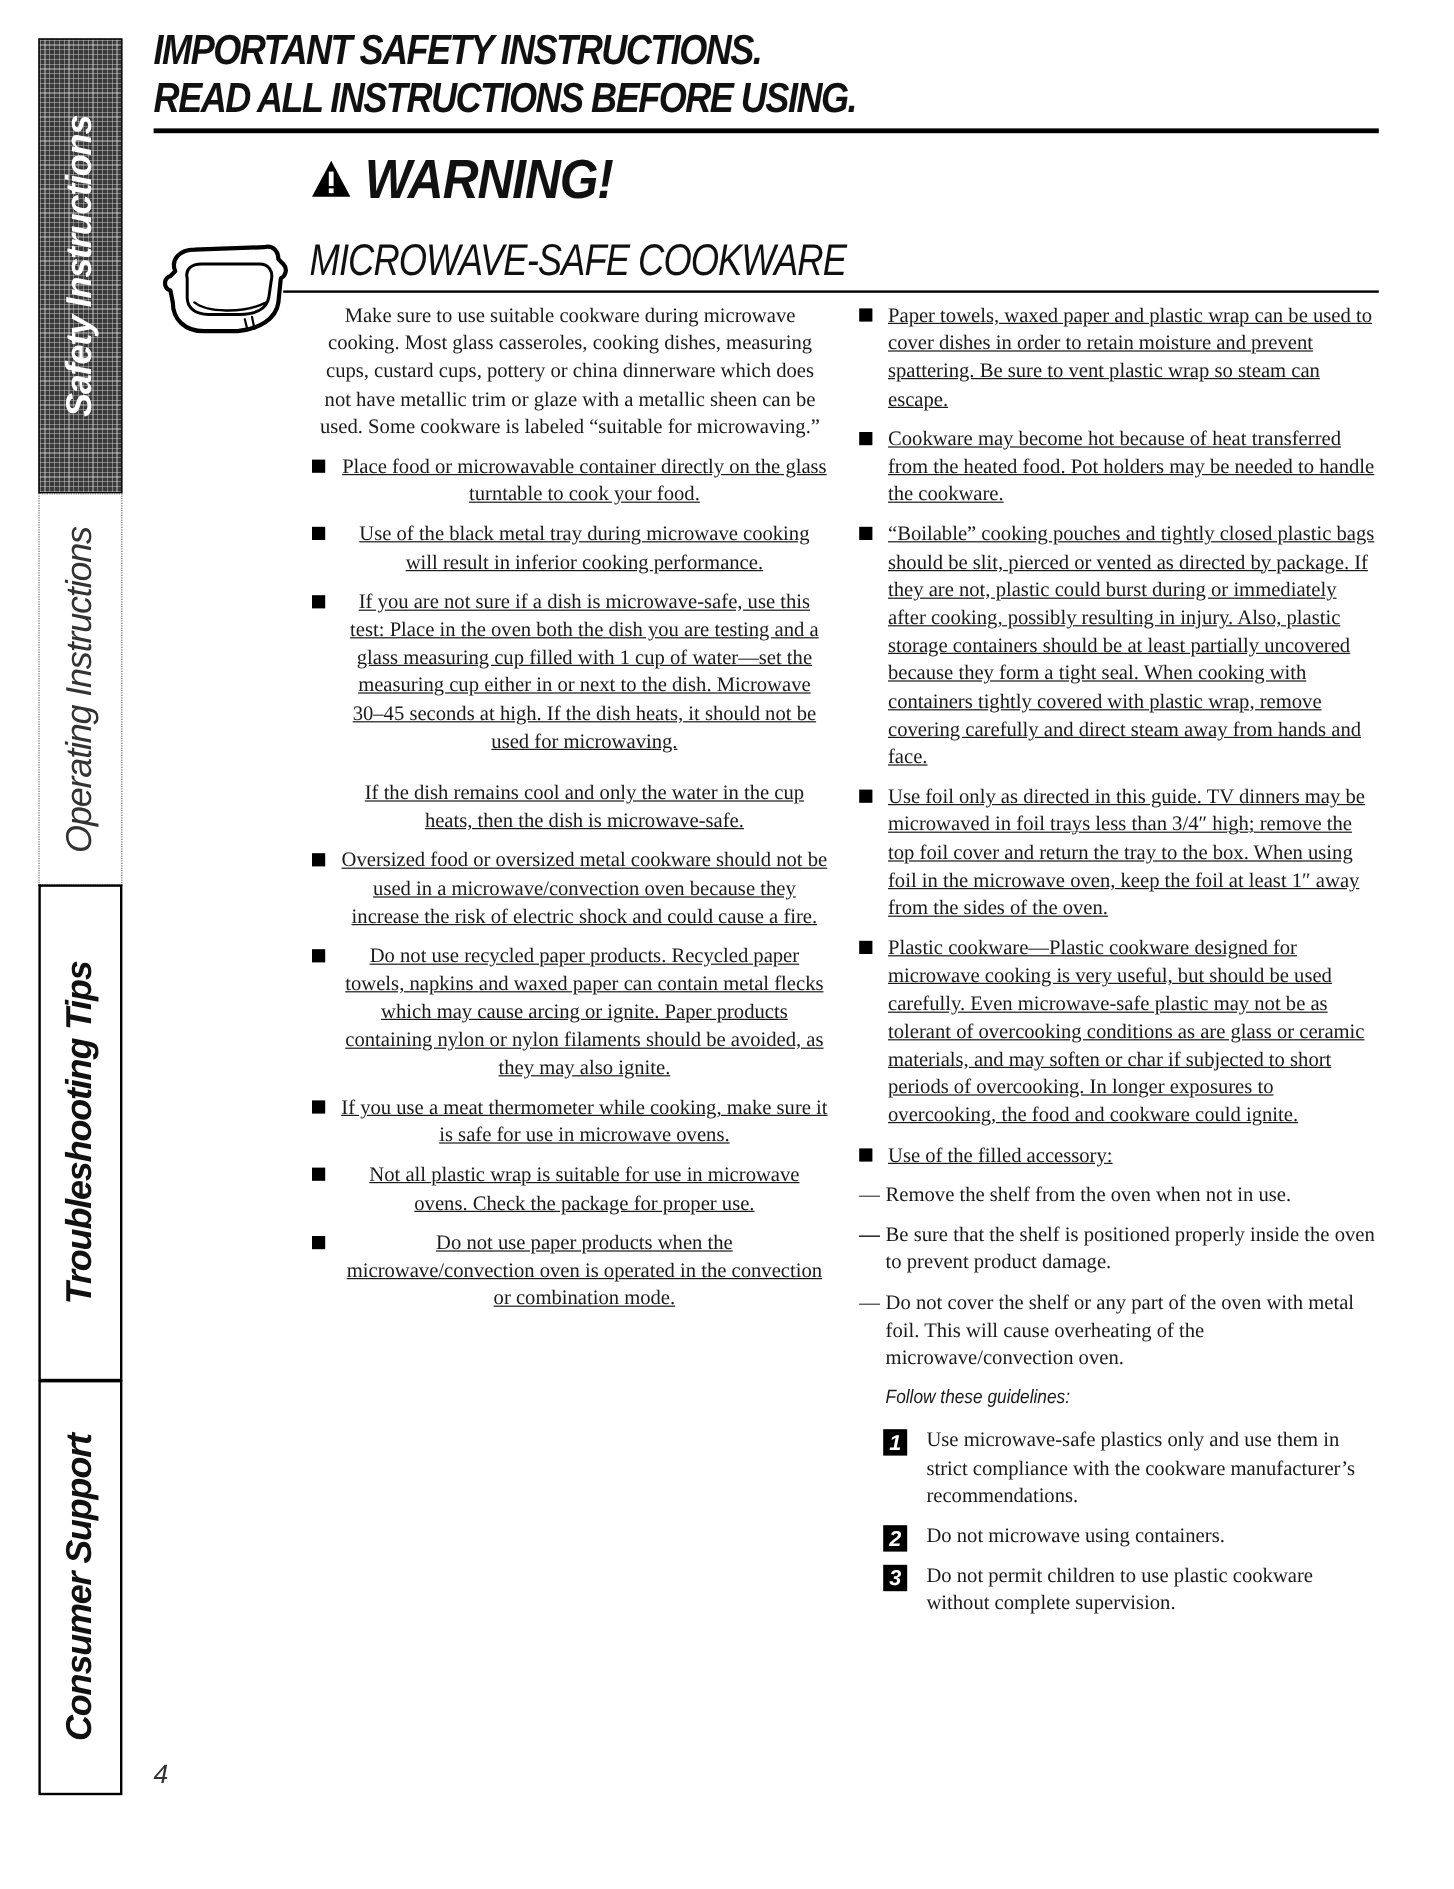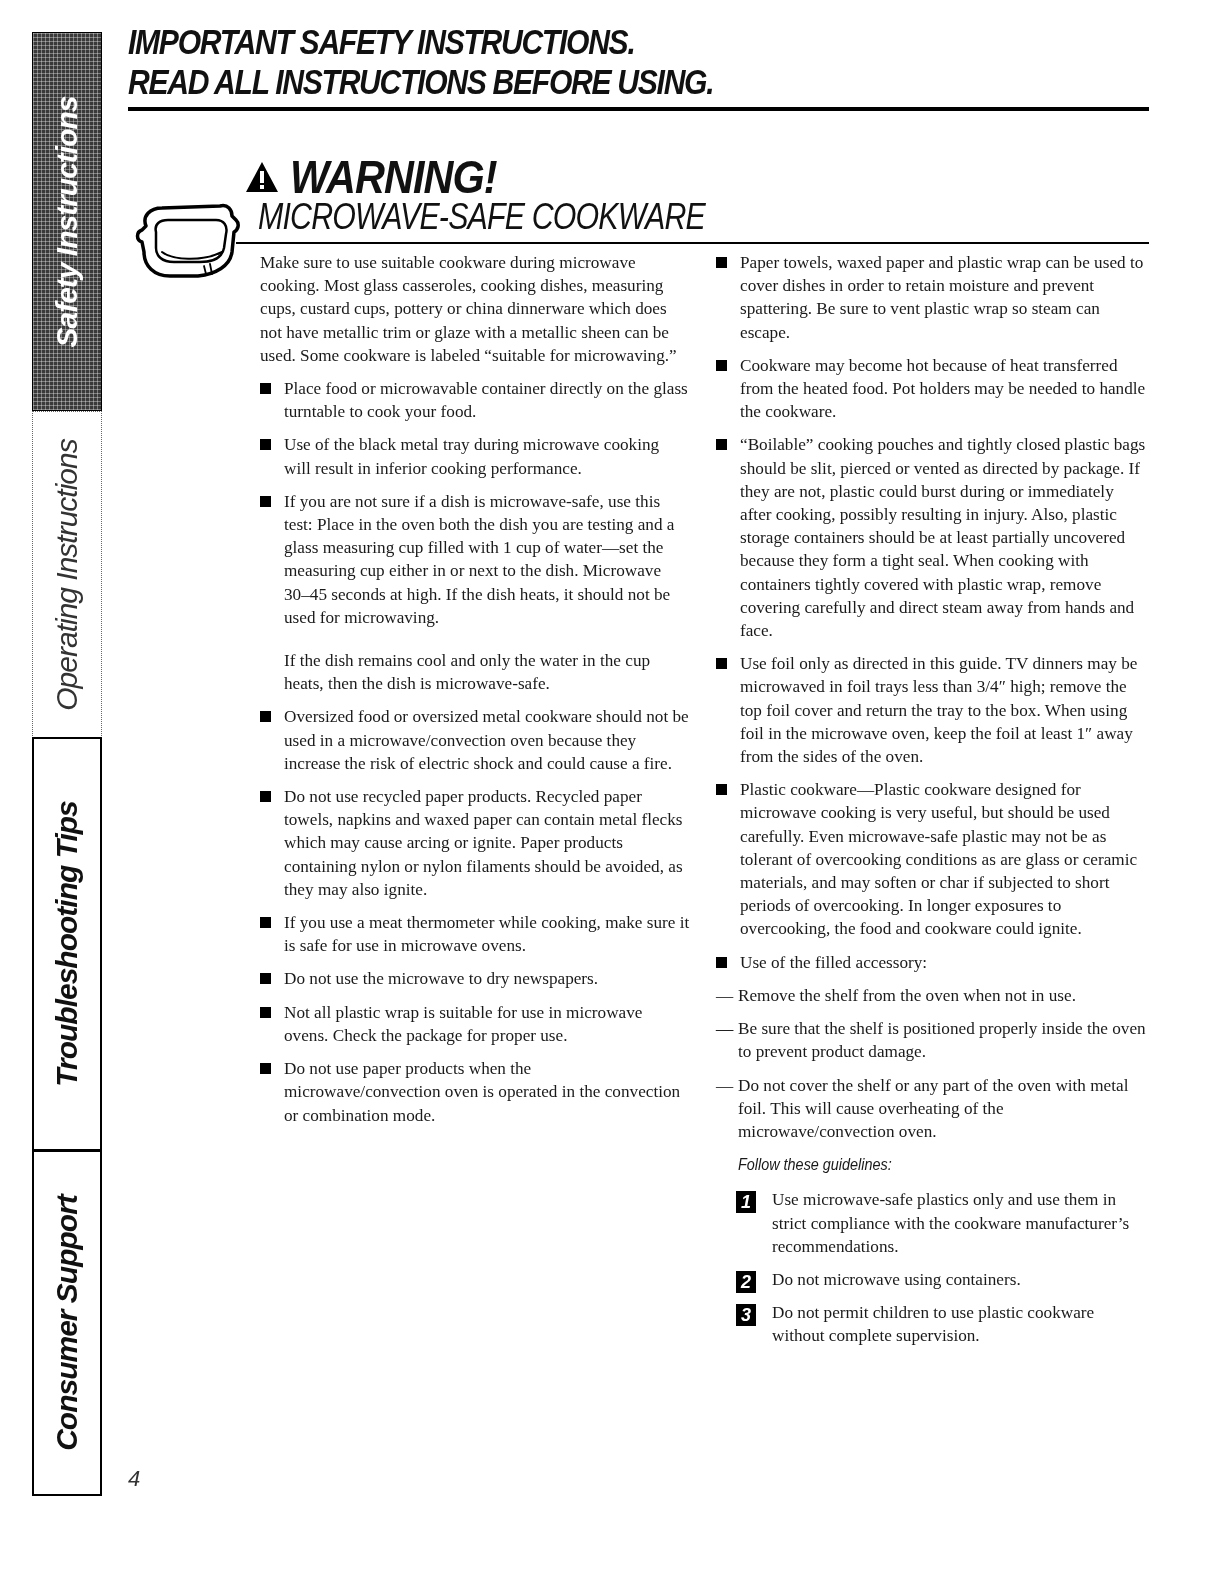--- a/index.html
+++ b/index.html
@@ -14,34 +14,34 @@
   .tab.operating { border-style:dotted; border-color:#666; }
   .tab.operating .tab-label { color:#333; font-weight:normal; }
   .tab.thick { border-width:2px; }
 
   .page-number { position:absolute; left:128px; top:1466px; font-family:"Liberation Sans", sans-serif; font-style:italic; font-size:22px; color:#333; }
 
   
   .header-title { position:absolute; left:128px; top:22px; font-family:"Liberation Sans", "DejaVu Sans", sans-serif; font-weight:bold; font-style:italic; font-size:35px; line-height:40px; letter-spacing:-1.5px; transform:scaleX(0.86); transform-origin:left top; white-space:nowrap; }
   .rule-thick { position:absolute; left:128px; top:107px; width:1021px; height:4px; background:#000; }
 
-  .warning { position:absolute; left:244px; top:122px; display:flex; align-items:center;margin-top:28px; }
+  .warning { position:absolute; left:258px; top:122px; display:flex; align-items:center; }
   .warning-icon { width:36px; height:34px; margin-right:10px; }
   .warning-text { font-family:"Liberation Sans", sans-serif; font-weight:bold; font-style:italic; font-size:46px; letter-spacing:-1px; transform:scaleX(0.9); transform-origin:left center; }
 
   .cookware-icon { position:absolute; left:132px; top:196px; width:118px; height:84px; }
   .section-title { position:absolute; left:258px; top:196px; font-family:"Liberation Sans", sans-serif; font-style:italic; font-size:37px; letter-spacing:-1px; transform:scaleX(0.82); transform-origin:left top; white-space:nowrap; color:#111; }
   .rule-thin { position:absolute; left:236px; top:242px; width:913px; height:2px; background:#000; }
 
   
   .col { position:absolute; font-size:17.2px; line-height:23.2px; color:#1a1a1a; }
-  .col-left { left:260px; top:251px; width:430px; }
+  .col-left { left:260px; top:251px; width:430px;text-align:center; }
   .col-right { left:716px; top:251px; width:432px; }
   .intro { margin:0 0 10px 0; }
-  .bullet { position:relative; padding-left:24px; margin:0 0 10px 0; }
+  .bullet { position:relative; padding-left:24px; margin:0 0 10px 0;text-decoration:underline; }
   .bullet .sq { position:absolute; left:0; top:6px; width:11px; height:11px; background:#000; }
   .bullet p { margin:0; }
   .bullet p + p { margin-top:20px; }
   .dash { position:relative; padding-left:22px; margin:0 0 10px 0; }
   .dash .d { position:absolute; left:0; top:0; }
   .guide-heading { font-family:"Liberation Sans", sans-serif; font-style:italic; font-size:16px; margin:6px 0 12px 22px; transform:scaleX(0.9); transform-origin:left; }
   .num-item { position:relative; padding-left:56px; margin:0 0 10px 0; }
   .num-badge { position:absolute; left:20px; top:3px; width:20px; height:22px; background:#000; color:#fff; font-family:"Liberation Sans", sans-serif; font-weight:bold; font-style:italic; font-size:18px; line-height:22px; text-align:center; }
 </style>
 </head>
@@ -111,24 +111,20 @@
   <div class="bullet">
       <span class="sq"></span>
       <p>Do not use recycled paper products. Recycled paper towels, napkins and waxed paper can contain metal flecks which may cause arcing or ignite. Paper products containing nylon or nylon filaments should be avoided, as they may also ignite.</p>
     </div>
   <div class="bullet">
       <span class="sq"></span>
       <p>If you use a meat thermometer while cooking, make sure it is safe for use in microwave ovens.</p>
     </div>
   <div class="bullet">
       <span class="sq"></span>
-      <p>Do not use the microwave to dry newspapers.</p>
-    </div>
-  <div class="bullet">
-      <span class="sq"></span>
       <p>Not all plastic wrap is suitable for use in microwave ovens. Check the package for proper use.</p>
     </div>
   <div class="bullet">
       <span class="sq"></span>
       <p>Do not use paper products when the microwave/convection oven is operated in the convection or combination mode.</p>
     </div>
 </div>
 
 <div class="col col-right">
   <div class="bullet">

